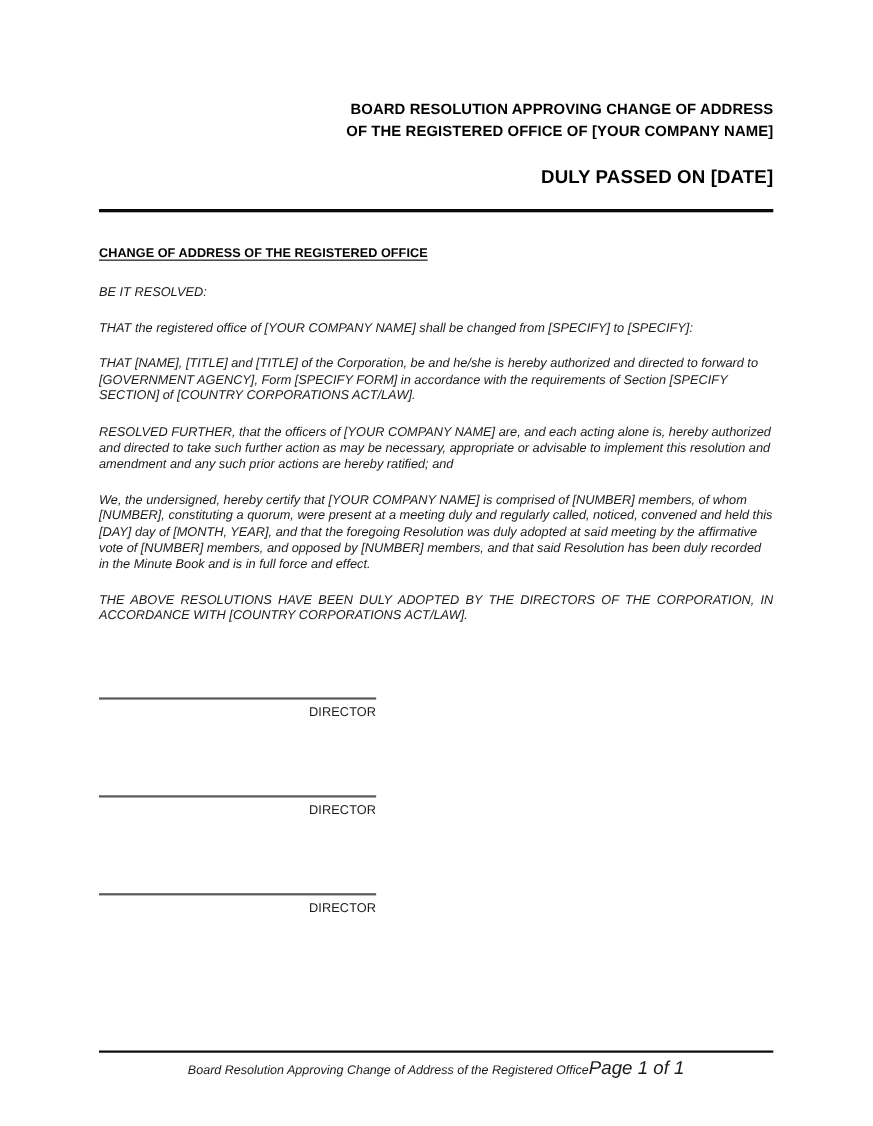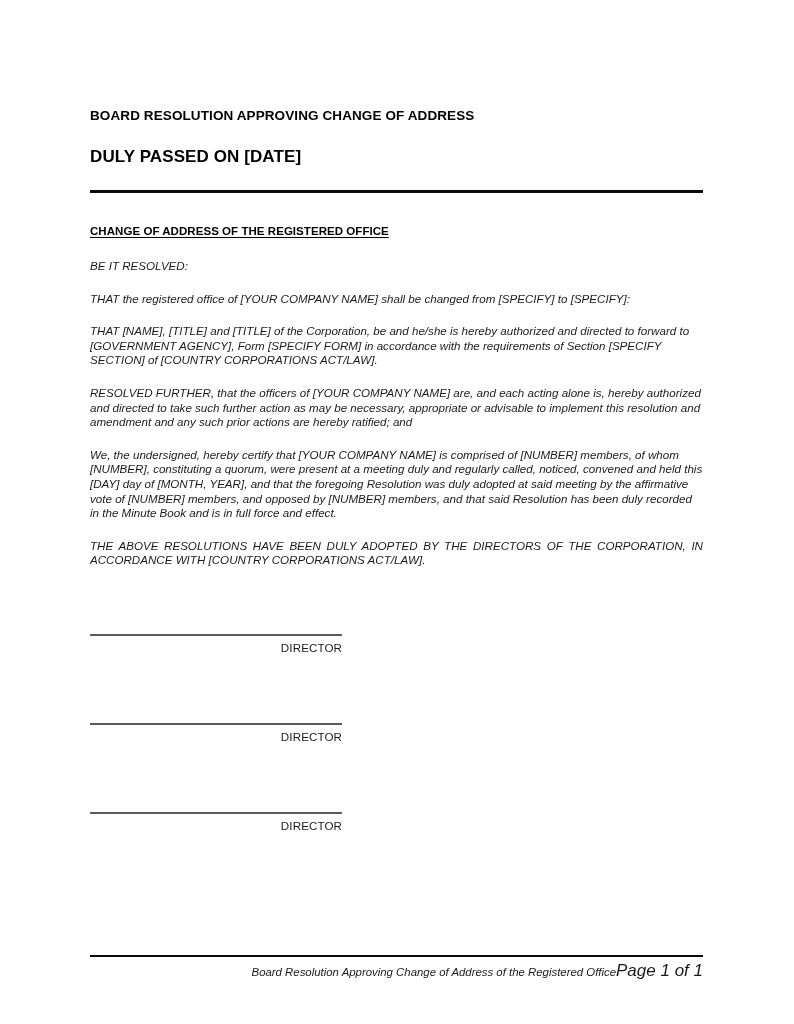--- a/index.html
+++ b/index.html
@@ -28,23 +28,23 @@
     position: absolute;
     left: 90px;
     top: 0;
     width: 613px;
   }
 
   
   .title-block {
     position: absolute;
     left: 0;
-    top: 106px;
-    width: 613px;
-    text-align: left;
+    top: 90px;
+    width: 613px;
+    text-align: right;
   }
   .title-line {
     font-size: 13.5px;
     font-weight: bold;
     letter-spacing: 0.1px;
     line-height: 20px;
     color: #000;
   }
   .subtitle-line {
     font-size: 17px;
@@ -132,21 +132,21 @@
     width: 613px;
     height: 2px;
     background: #0a0a0a;
   }
   .footer {
     position: absolute;
     left: 90px;
     top: 963px;
     width: 613px;
     display: flex;
-    justify-content: flex-end;
+    justify-content: center;
     align-items: baseline;
   }
   .footer-text {
     font-size: 11.4px;
     font-style: italic;
     color: #1a1a1a;
     line-height: 15px;
   }
   .footer-page {
     font-size: 17px;
@@ -158,20 +158,21 @@
 </style>
 </head>
 <body>
 
 <div class="page">
 
   <div class="content">
 
     <div class="title-block">
       <div class="title-line">BOARD RESOLUTION APPROVING CHANGE OF ADDRESS</div>
+      <div class="title-line">OF THE REGISTERED OFFICE OF [YOUR COMPANY NAME]</div>
       <div class="subtitle-line">DULY PASSED ON [DATE]</div>
     </div>
 
     <div class="title-rule"></div>
 
     <div class="body-block">
       <div class="section-heading">CHANGE OF ADDRESS OF THE REGISTERED OFFICE</div>
 
       <p class="para">BE IT RESOLVED:</p>
       <p class="para">THAT the registered office of [YOUR COMPANY NAME] shall be changed from [SPECIFY] to [SPECIFY]:</p>

